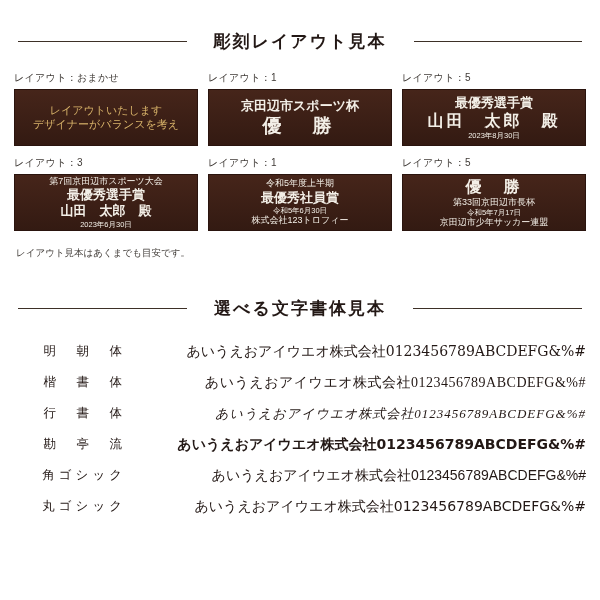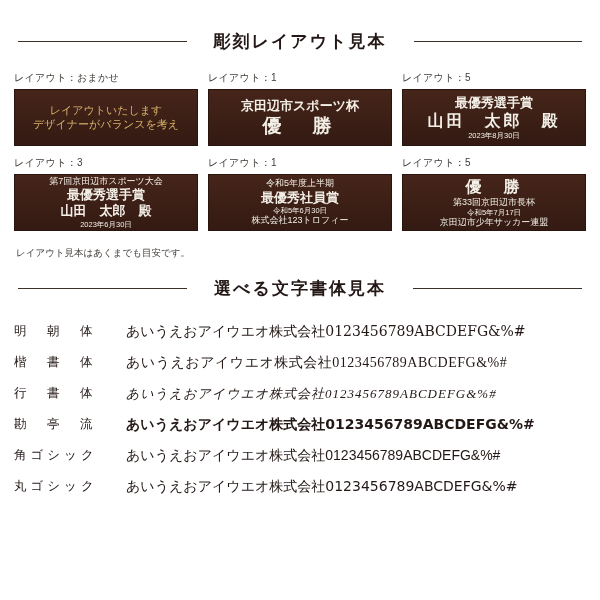--- a/index.html
+++ b/index.html
@@ -90,20 +90,21 @@
   .notes {
     margin: 14px 16px 0 16px;
     font-size: 9.5px;
     line-height: 1.7;
     color: #3f3a36;
   }
 
   
   .font-table {
     margin: 16px 14px 0 14px;
+    text-align: right;
   }
   .font-row {
     display: flex;
     align-items: center;
     height: 31px;
   }
   .font-name {
     flex: 0 0 112px;
     font-size: 12.5px;
     letter-spacing: 4px;
@@ -191,21 +192,21 @@
         <div class="ln ln-s">京田辺市少年サッカー連盟</div>
       </div>
     </div>
 
   </div>
 
   <div class="notes">
     <div>レイアウト見本はあくまでも目安です。</div>
   </div>
 
-  <div class="section-head" id="head2" style="margin-top:16px;">
+  <div class="section-head" id="head2" style="margin-top:36px;">
     <span class="rule"></span>
     <span class="title">選べる文字書体見本</span>
     <span class="rule"></span>
   </div>
 
   <div class="font-table">
     <div class="font-row">
       <div class="font-name">明　朝　体</div>
       <div class="font-sample f-mincho">あいうえおアイウエオ株式会社0123456789ABCDEFG&amp;%#</div>
     </div>

